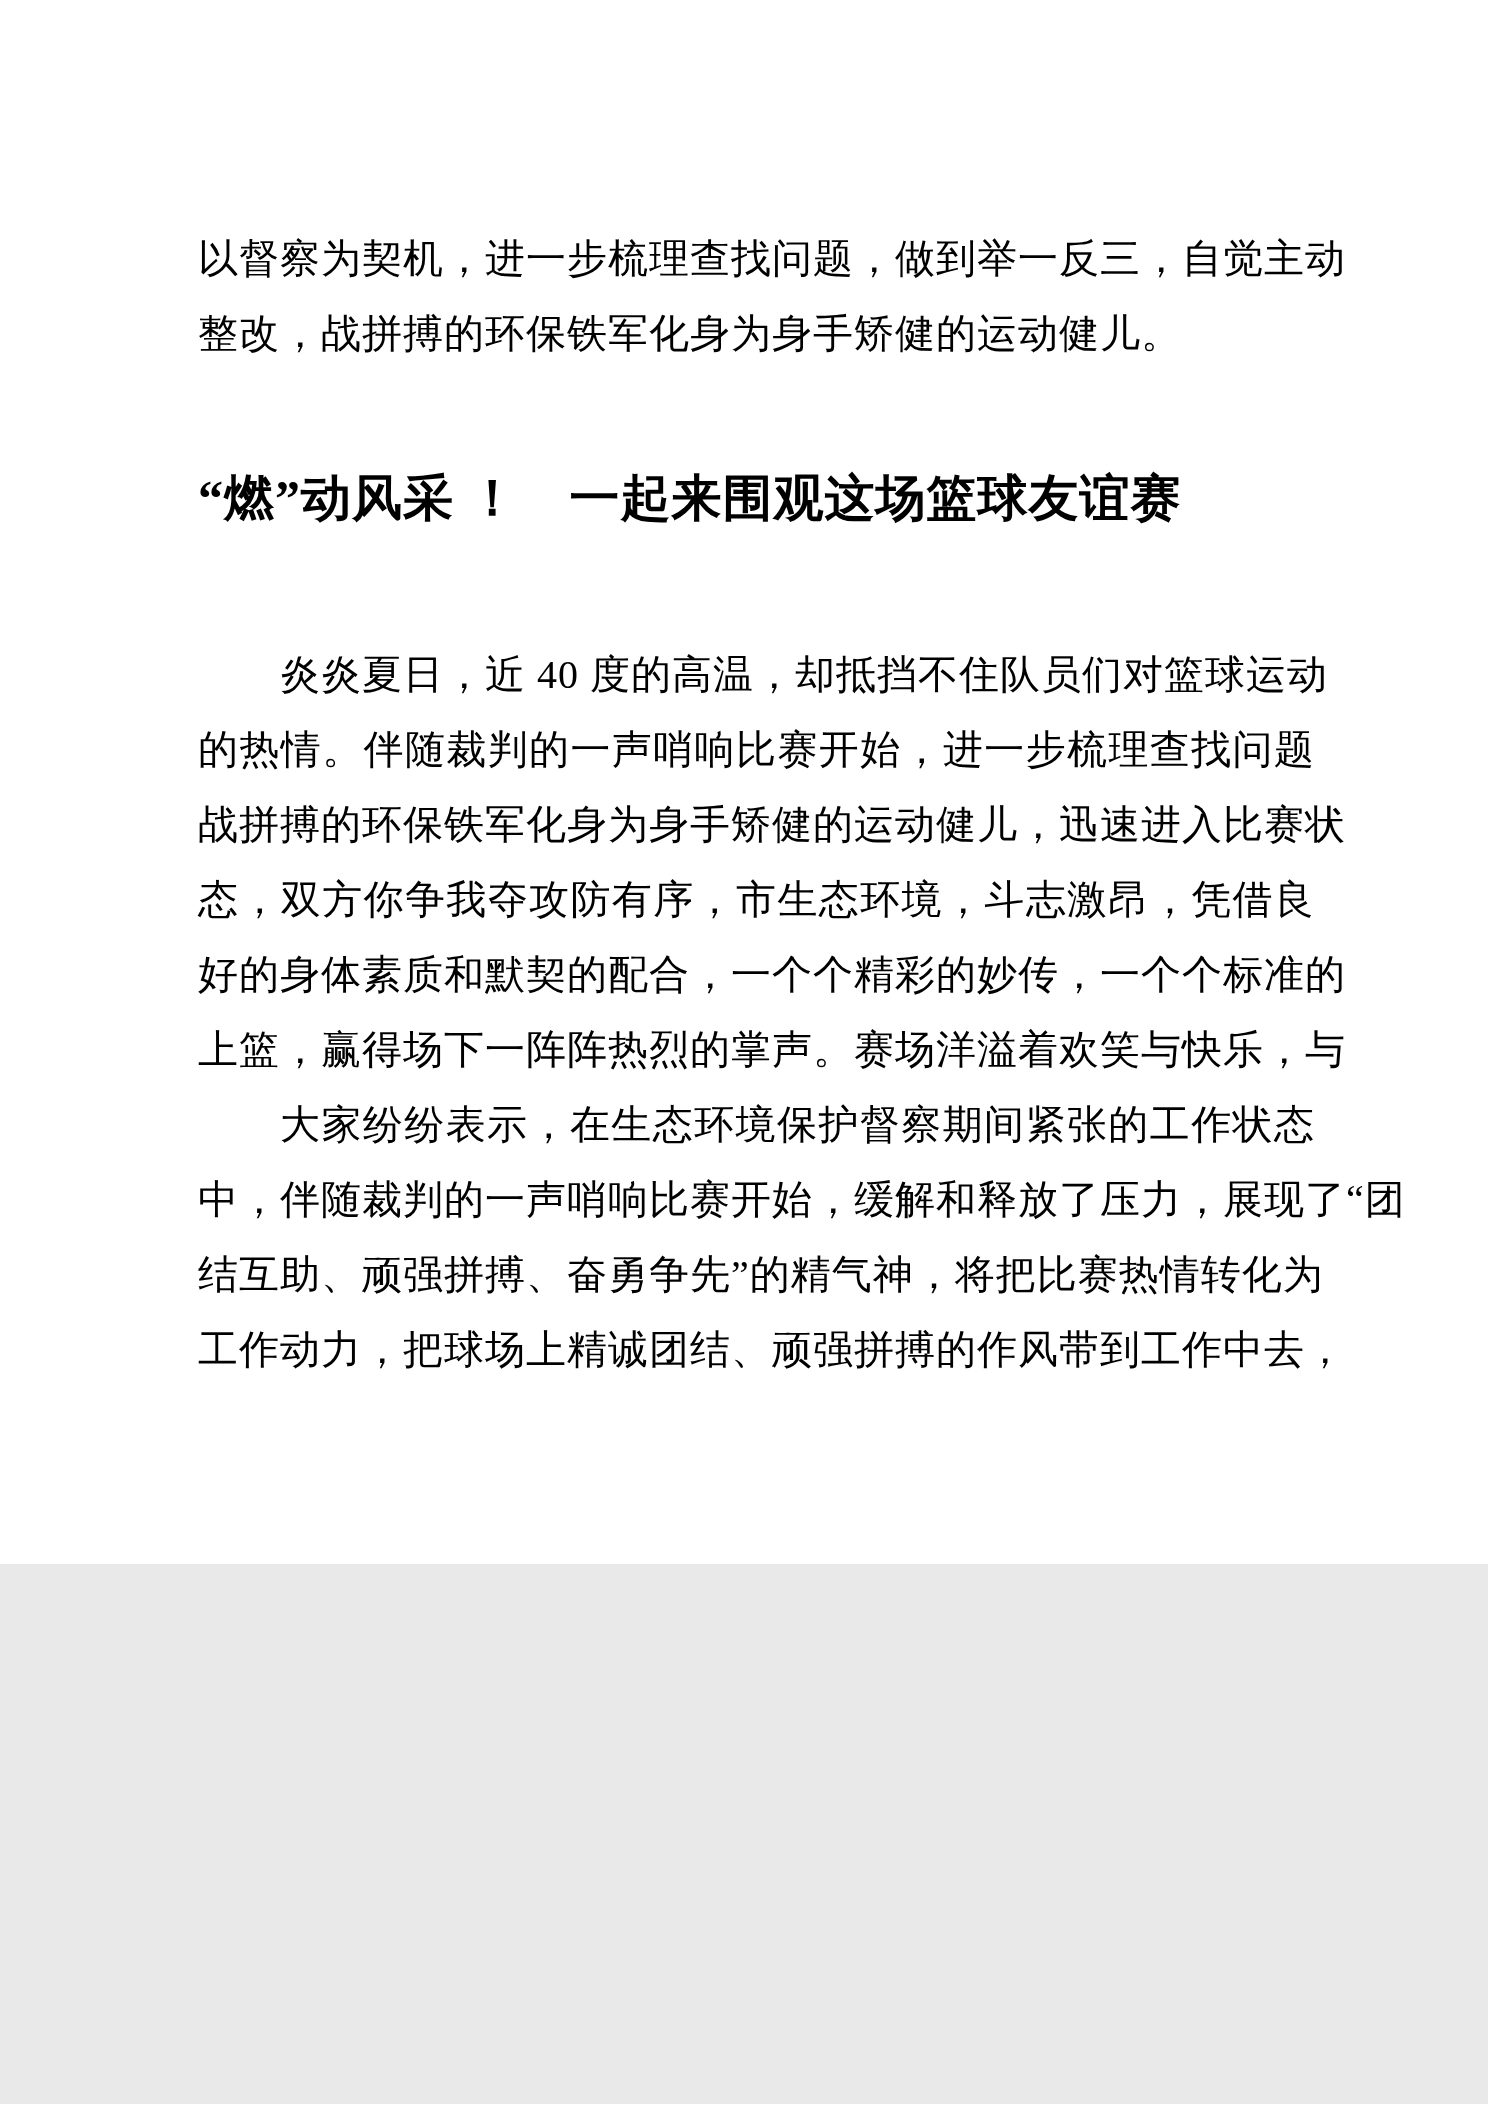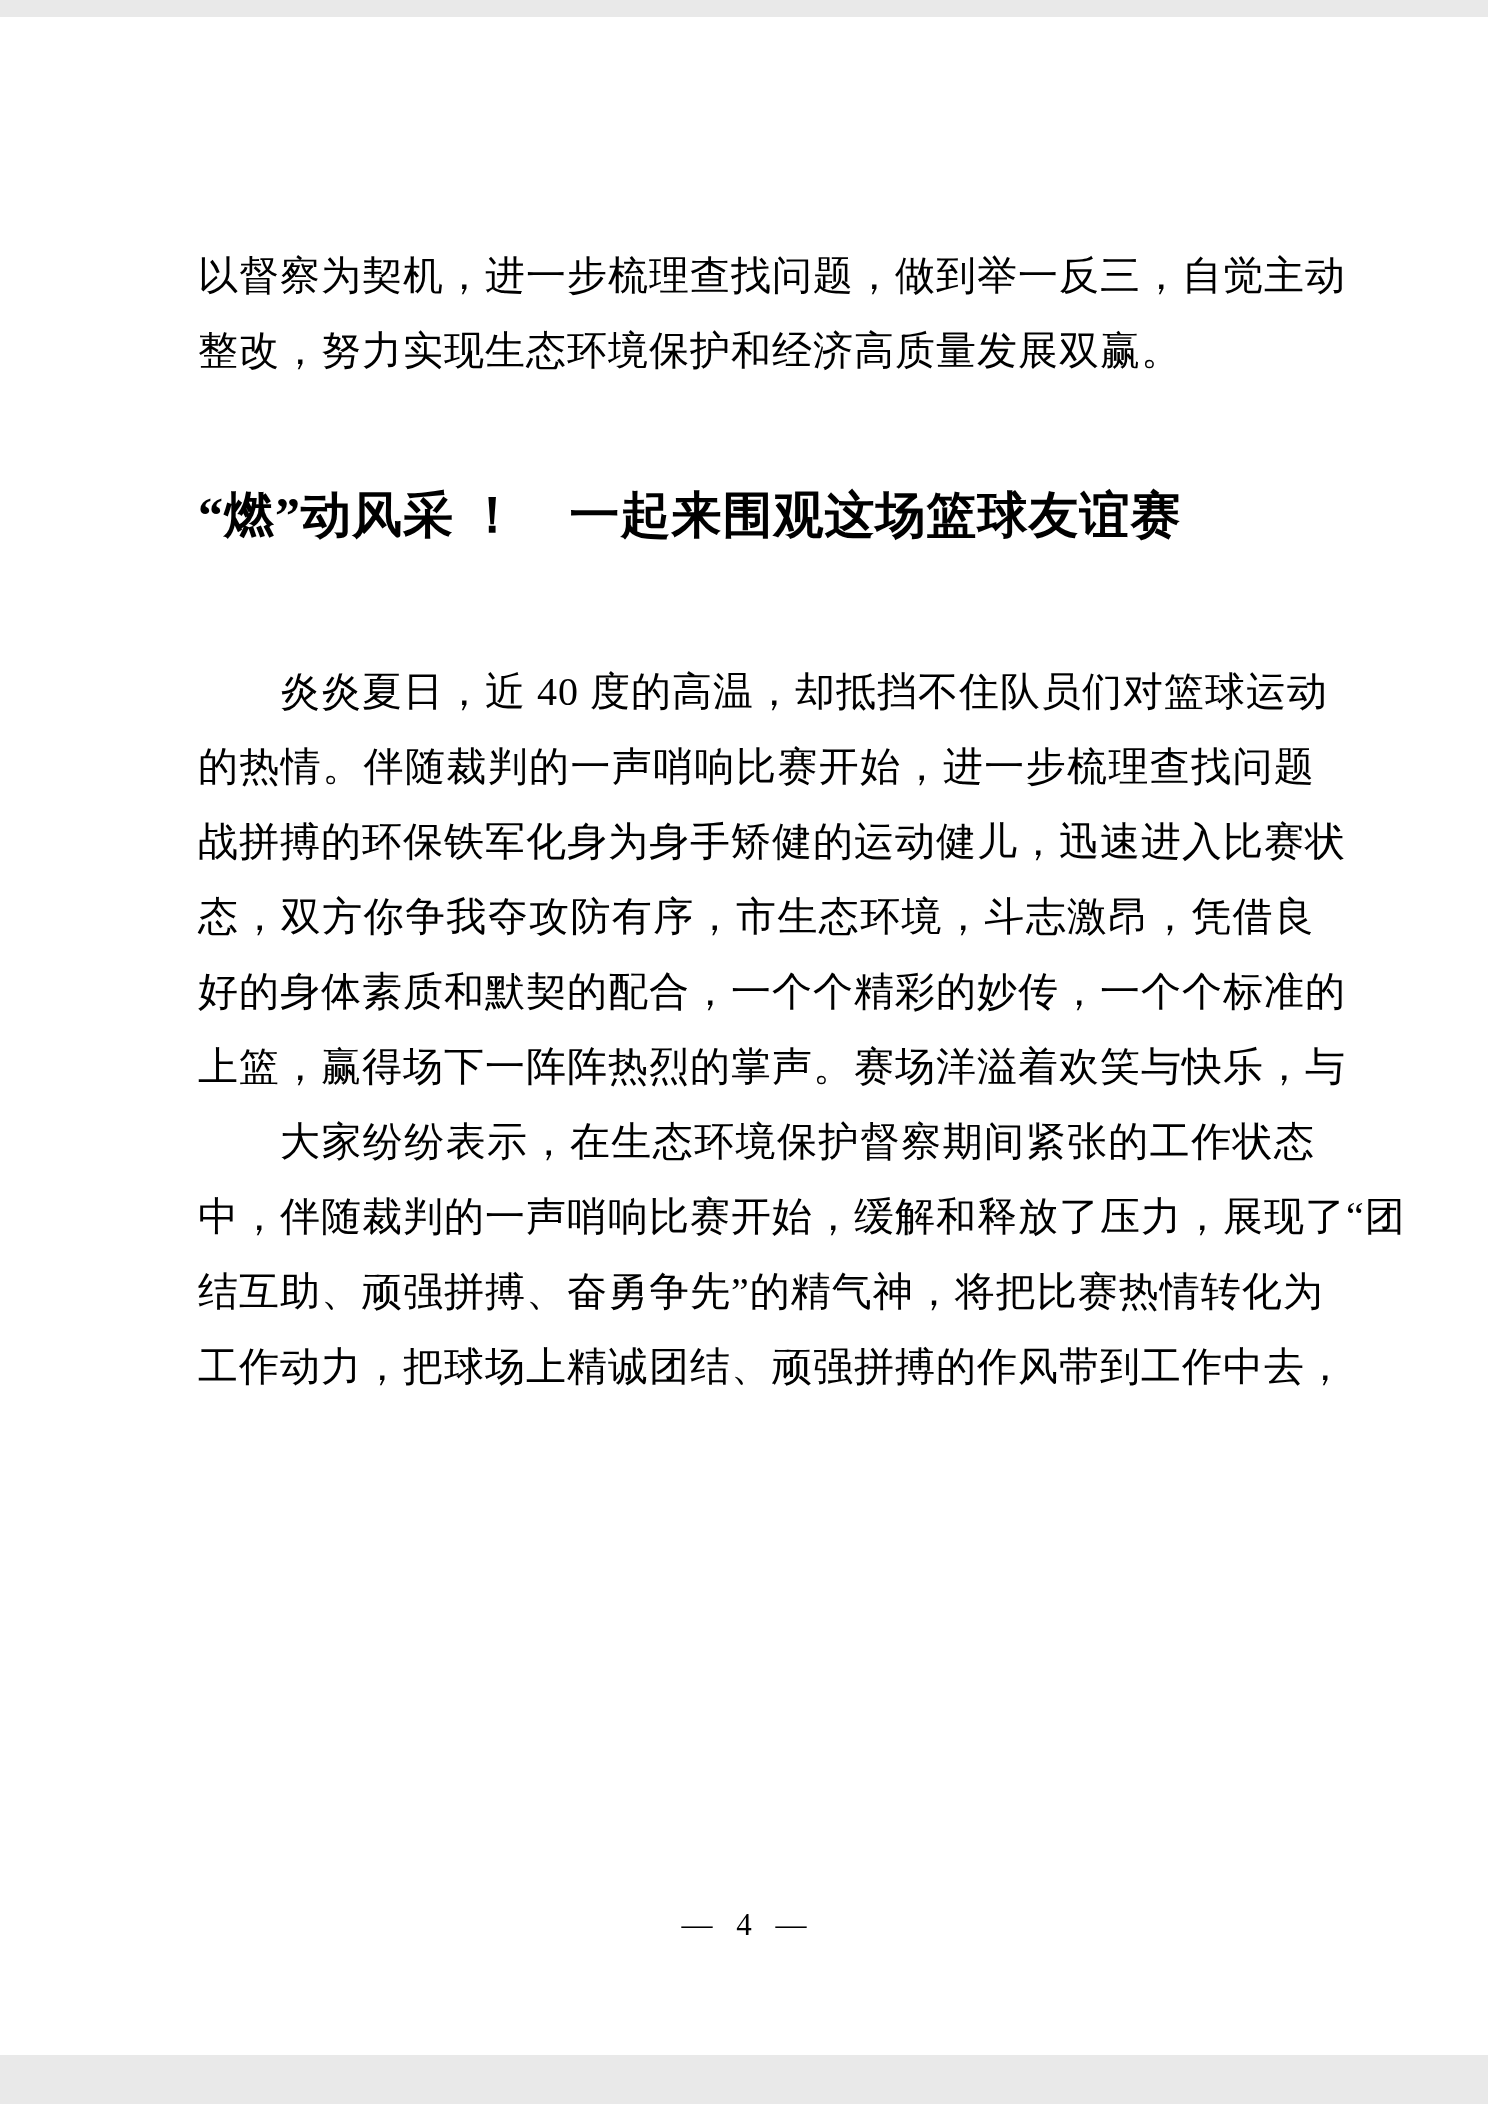--- a/index.html
+++ b/index.html
@@ -1,20 +1,20 @@
 <!DOCTYPE html>
 <html><head>
 <meta charset="utf-8">
 <style>
   html, body { margin: 0; padding: 0; background: #e9e9e9; }
   .page {
     position: relative;
     width: 1488px;
-    height: 2038px;
-    margin: 17px auto;
+    height: 1564px;
+    margin: 0 auto;
     background: #ffffff;
     color: #000000;
     font-family: "Liberation Serif", "DejaVu Serif", serif;
     overflow: hidden;
   }
   .text-col {
     position: absolute;
     left: 198px;
     width: 1117px;
   }
@@ -54,21 +54,21 @@
     word-spacing: 16px;
   }
 </style>
 </head>
 <body>
 
 <div class="page">
 
   <section class="text-col para-intro">
       <div class="line fill">以督察为契机，进一步梳理查找问题，做到举一反三，自觉主动</div>
-      <div class="line">整改，努力实现生态环境保护和经济高质量发展双赢。</div>
+      <div class="line">整改，战拼搏的环保铁军化身为身手矫健的运动健儿。</div>
     </section>
 
   <div class="text-col heading-wrap">
     <div class="heading">“燃”动风采 ！　一起来围观这场篮球友谊赛</div>
   </div>
 
   <section class="text-col body-main">
     <div>
         <div class="line indent fill">炎炎夏日，近 40 度的高温，却抵挡不住队员们对篮球运动</div>
         <div class="line fill">的热情。伴随裁判的一声哨响比赛开始，进一步梳理查找问题</div>

